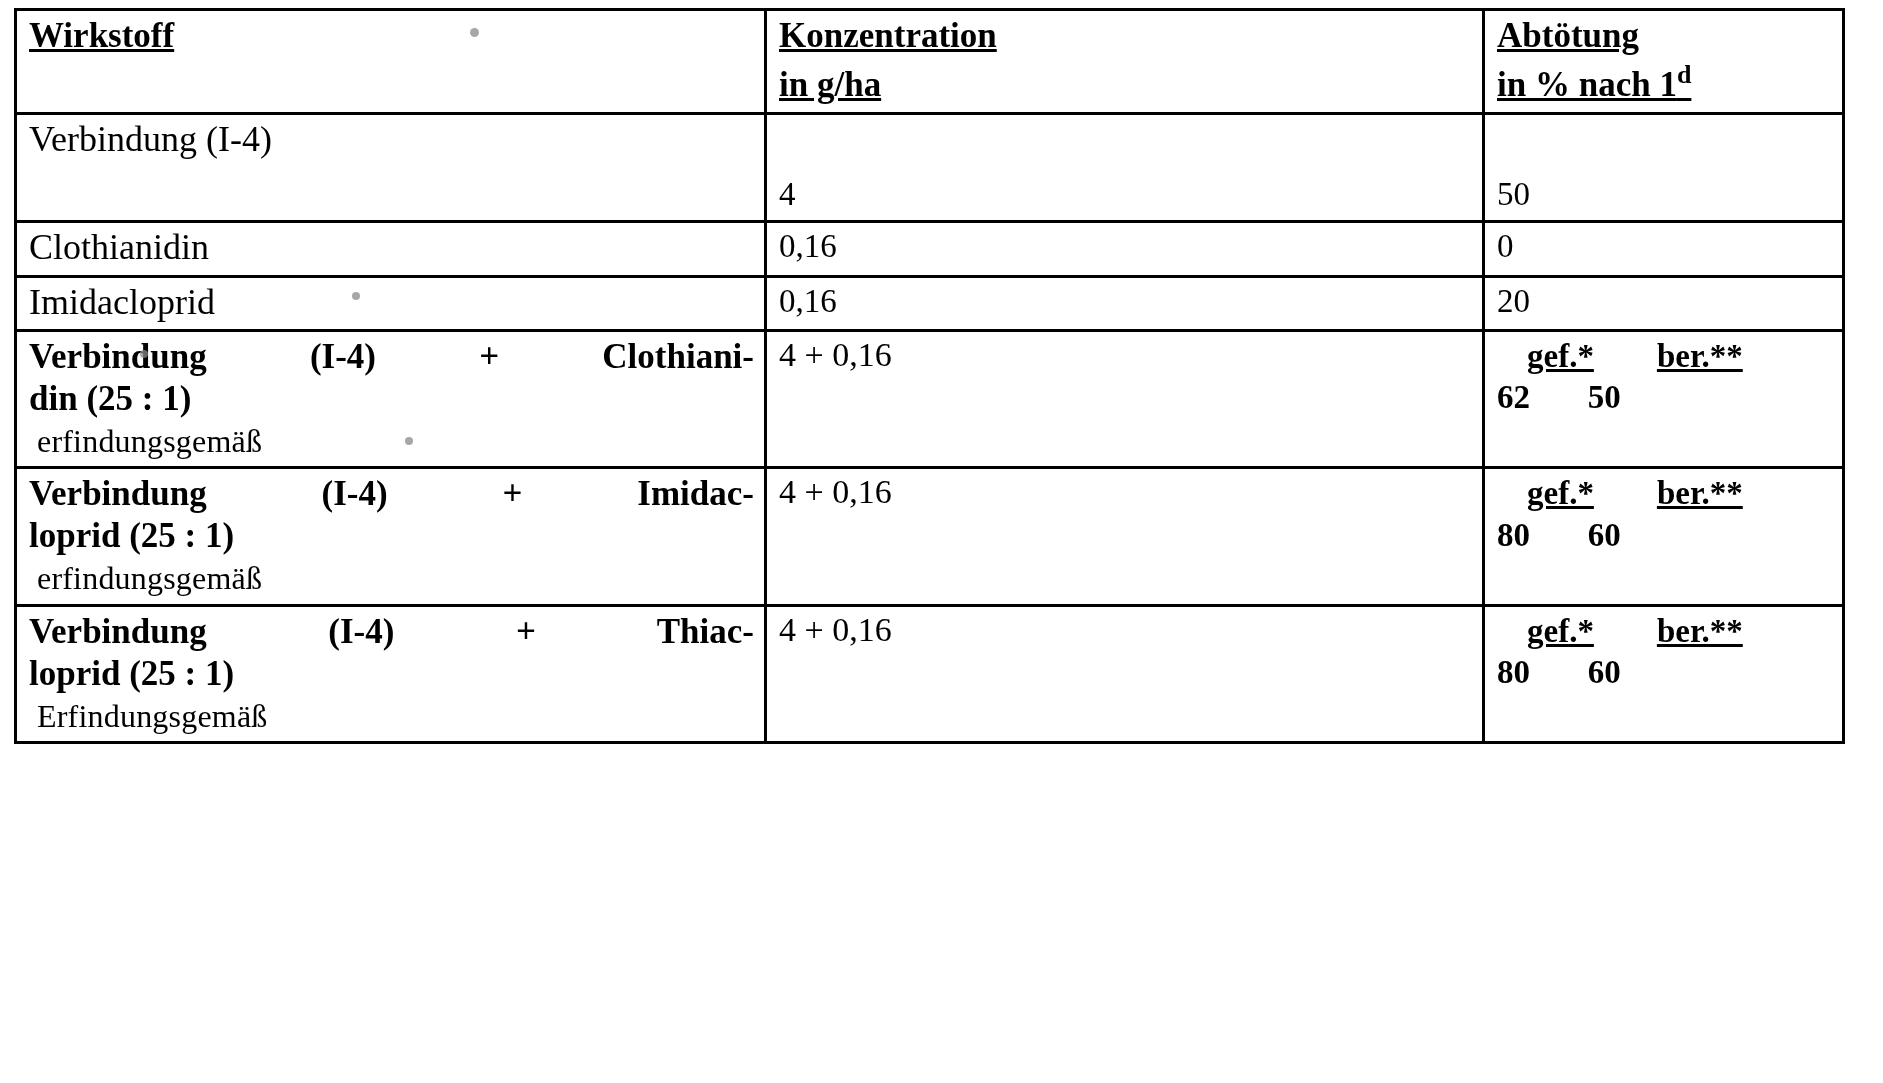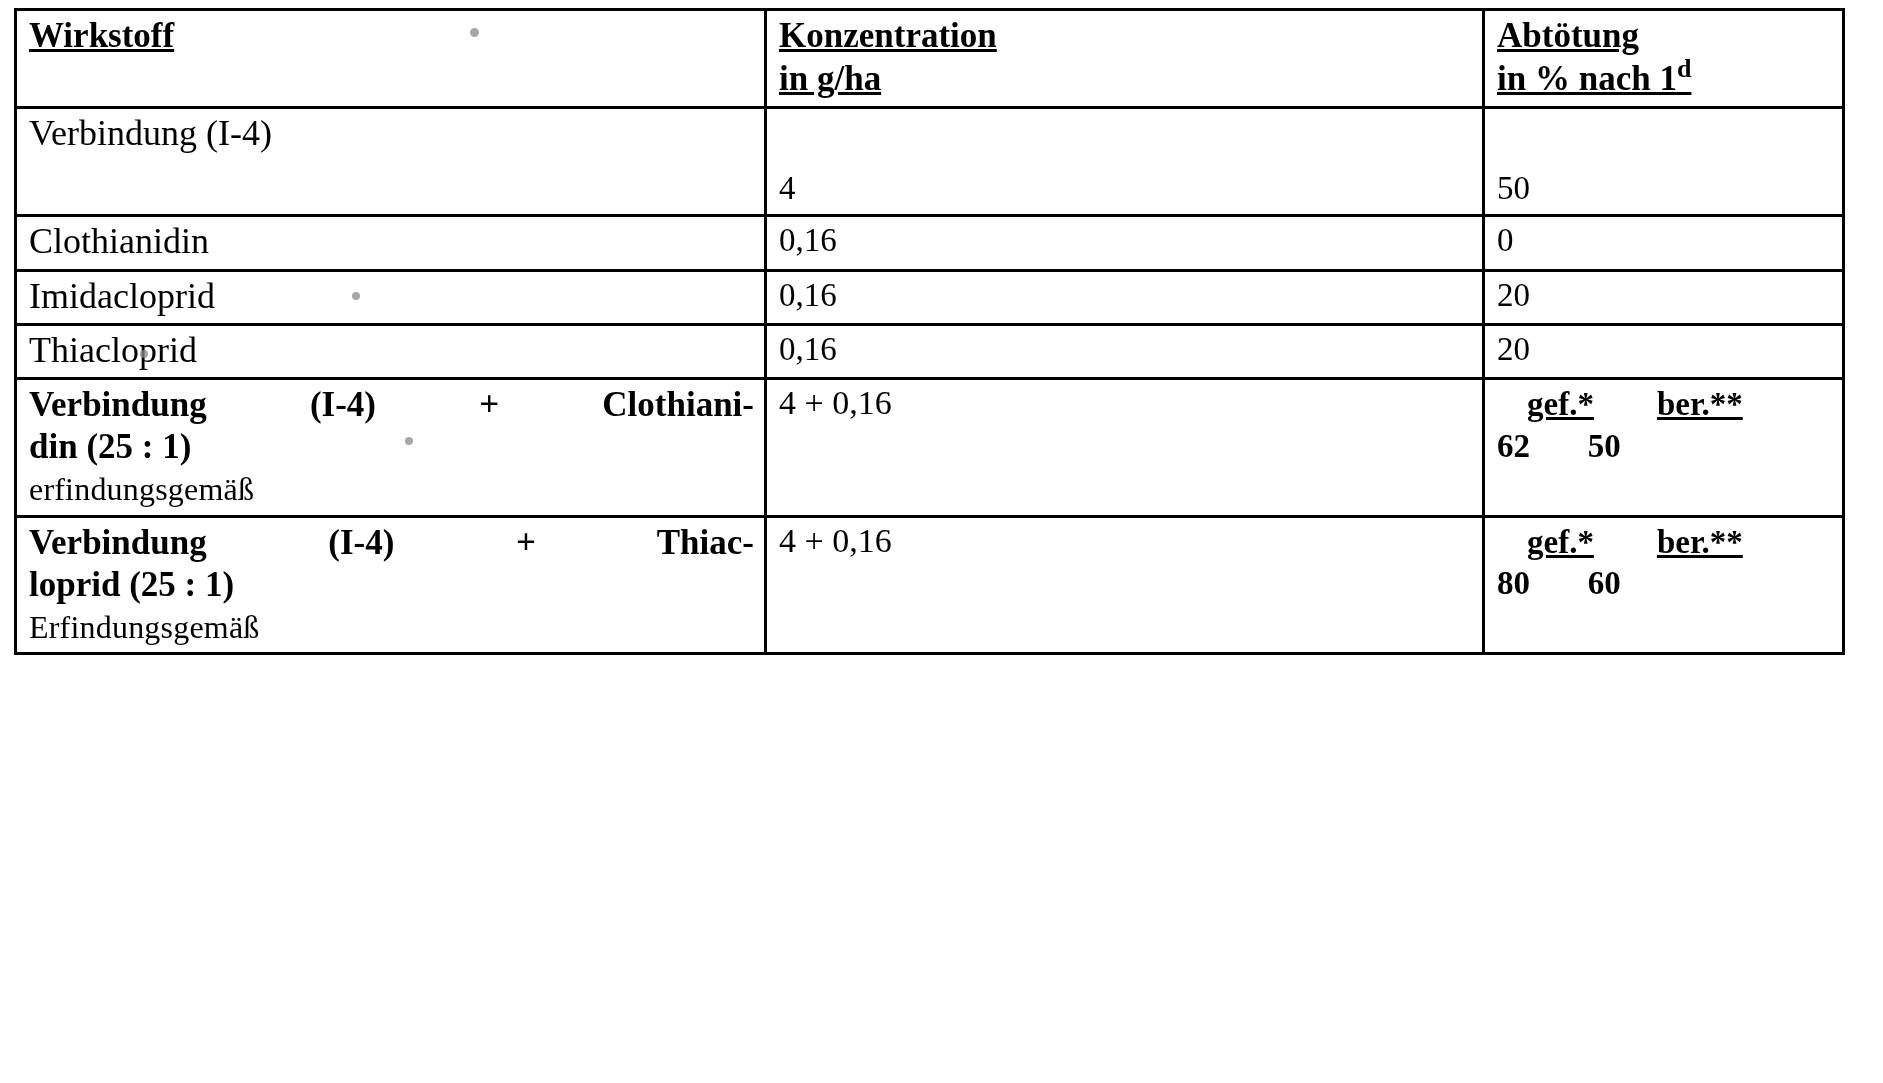--- a/index.html
+++ b/index.html
@@ -43,21 +43,21 @@
     line-height: 1.18;
     padding-top: 6px;
     padding-bottom: 8px;
   }
   .hdr .u {
     text-decoration: underline;
     display: inline-block;
   }
   .hdr .line2 {
     display: block;
-    margin-top: 2px;
+    margin-top: 8px;
   }
   sup.sup-d {
     font-size: 26px;
     vertical-align: super;
     line-height: 0;
   }
 
   
   .name-cell {
     font-weight: normal;
@@ -88,20 +88,21 @@
     display: block;
   }
   .combo-name .note {
     display: block;
     font-weight: normal;
     font-size: 32px;
     text-align: left;
     text-align-last: left;
     margin-top: 2px;
     letter-spacing: 0.2px;
+    margin-left: 8px;
   }
   .combo-conc {
     font-weight: normal;
     font-size: 34px;
     padding-top: 48px;
   }
   .combo-kill {
     font-weight: bold;
     font-size: 33px;
     padding-top: 10px;
@@ -171,39 +172,46 @@
         <td class="val-cell">0,16</td>
         <td class="val-cell">0</td>
       </tr>
 
       <tr>
         <td class="name-cell">Imidacloprid</td>
         <td class="val-cell">0,16</td>
         <td class="val-cell">20</td>
       </tr>
 
-      <tr>
-        <td class="name-cell">Thiacloprid</td>
-        <td class="val-cell">0,16</td>
-        <td class="val-cell">20</td>
-      </tr>
 
       <tr>
         <td class="combo-name">
           <span>Verbindung (I-4) + Clothiani-</span>
           <span class="last-line">din (25 : 1)</span>
           <span class="note">erfindungsgemäß</span>
         </td>
         <td class="combo-conc">4 + 0,16</td>
         <td class="combo-kill">
           <span class="kline"><span class="ul">gef.*</span>    <span class="ul">ber.**</span></span>
           <span class="kline"><span>62</span>       <span>50</span></span>
         </td>
       </tr>
 
+      <tr>
+        <td class="combo-name">
+          <span>Verbindung  (I-4)  +  Imidac-</span>
+          <span class="last-line">loprid (25 : 1)</span>
+          <span class="note">erfindungsgemäß</span>
+        </td>
+        <td class="combo-conc">4 + 0,16</td>
+        <td class="combo-kill">
+          <span class="kline"><span class="ul">gef.*</span>    <span class="ul">ber.**</span></span>
+          <span class="kline"><span>80</span>       <span>60</span></span>
+        </td>
+      </tr>
 
       <tr>
         <td class="combo-name">
           <span>Verbindung   (I-4)   +   Thiac-</span>
           <span class="last-line">loprid (25 : 1)</span>
           <span class="note">Erfindungsgemäß</span>
         </td>
         <td class="combo-conc">4 + 0,16</td>
         <td class="combo-kill">
           <span class="kline"><span class="ul">gef.*</span>    <span class="ul">ber.**</span></span>

